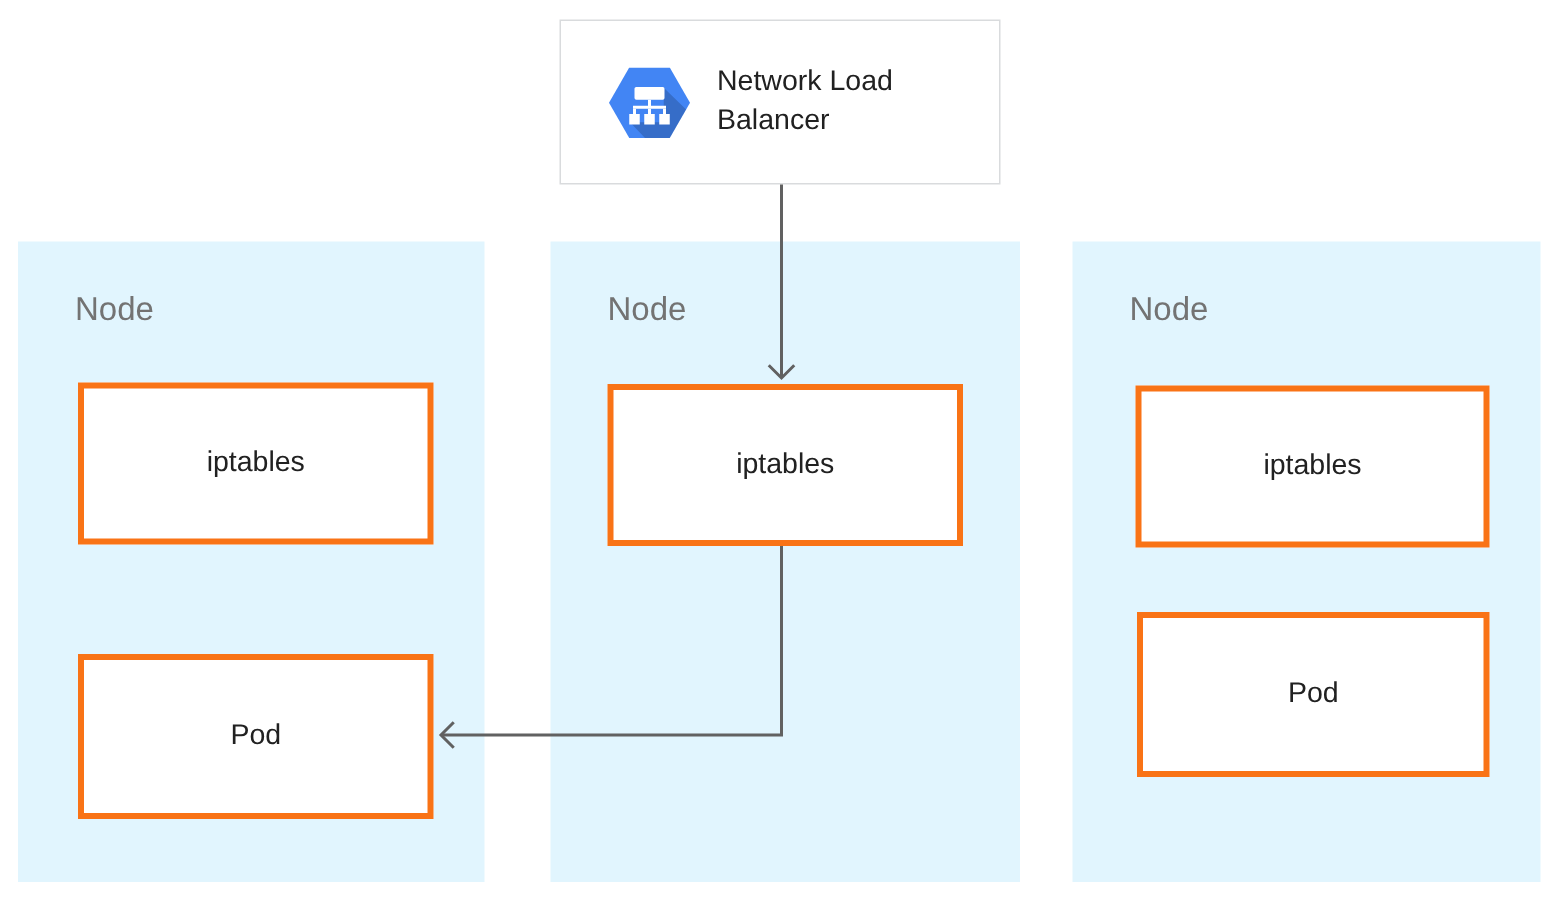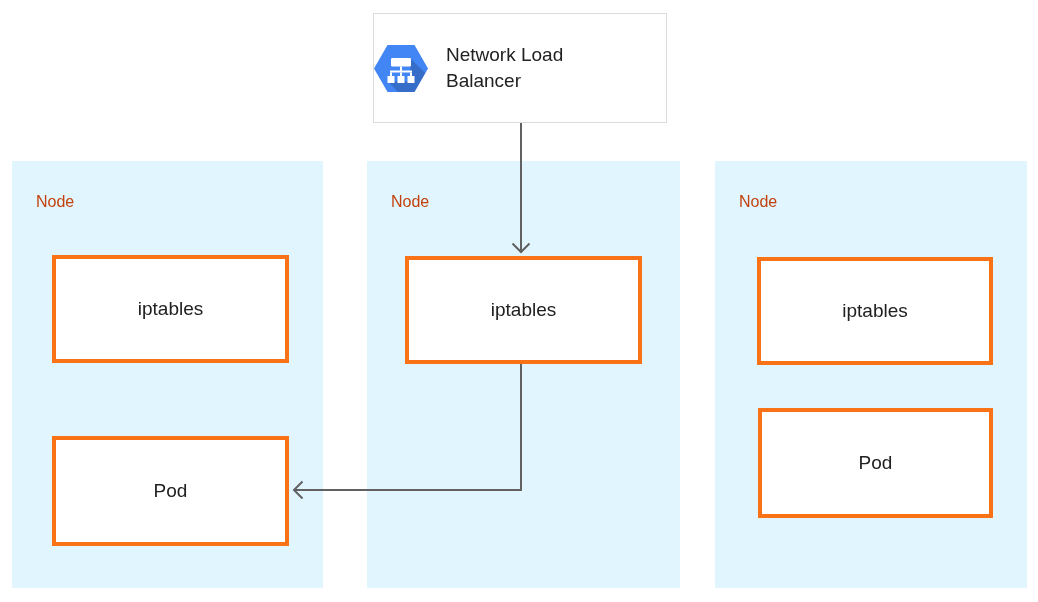--- a/index.html
+++ b/index.html
@@ -18,20 +18,21 @@
 
   
   .lb-box {
     position: absolute;
     left: 373px; top: 13px;
     width: 294px; height: 110px;
     background: #ffffff;
     border: 1.5px solid #d9dbdd;
     display: flex;
     align-items: center;
+    padding-left: 32px;
   }
   .lb-icon { width: 54px; height: 47px; flex: 0 0 auto; }
   .lb-label {
     margin-left: 18px;
     font-size: 19px;
     line-height: 26px;
     color: #212121;
     width: 155px;
   }
 
@@ -40,23 +41,23 @@
     position: absolute;
     top: 161px; height: 427px;
     background: #e1f5fe;
   }
   .node-panel.p1 { left: 12px;  width: 311px; }
   .node-panel.p2 { left: 367px; width: 313px; }
   .node-panel.p3 { left: 715px; width: 312px; }
 
   .node-label {
     position: absolute;
-    left: 24px; top: 32px;
-    font-size: 16px;
-    color: #c2410c;
+    left: 38px; top: 32px;
+    font-size: 22px;
+    color: #737373;
   }
 
   .inner-box {
     position: absolute;
     background: #ffffff;
     border: 4px solid #f97316;
     display: flex;
     align-items: center;
     justify-content: center;
     font-size: 19px;

